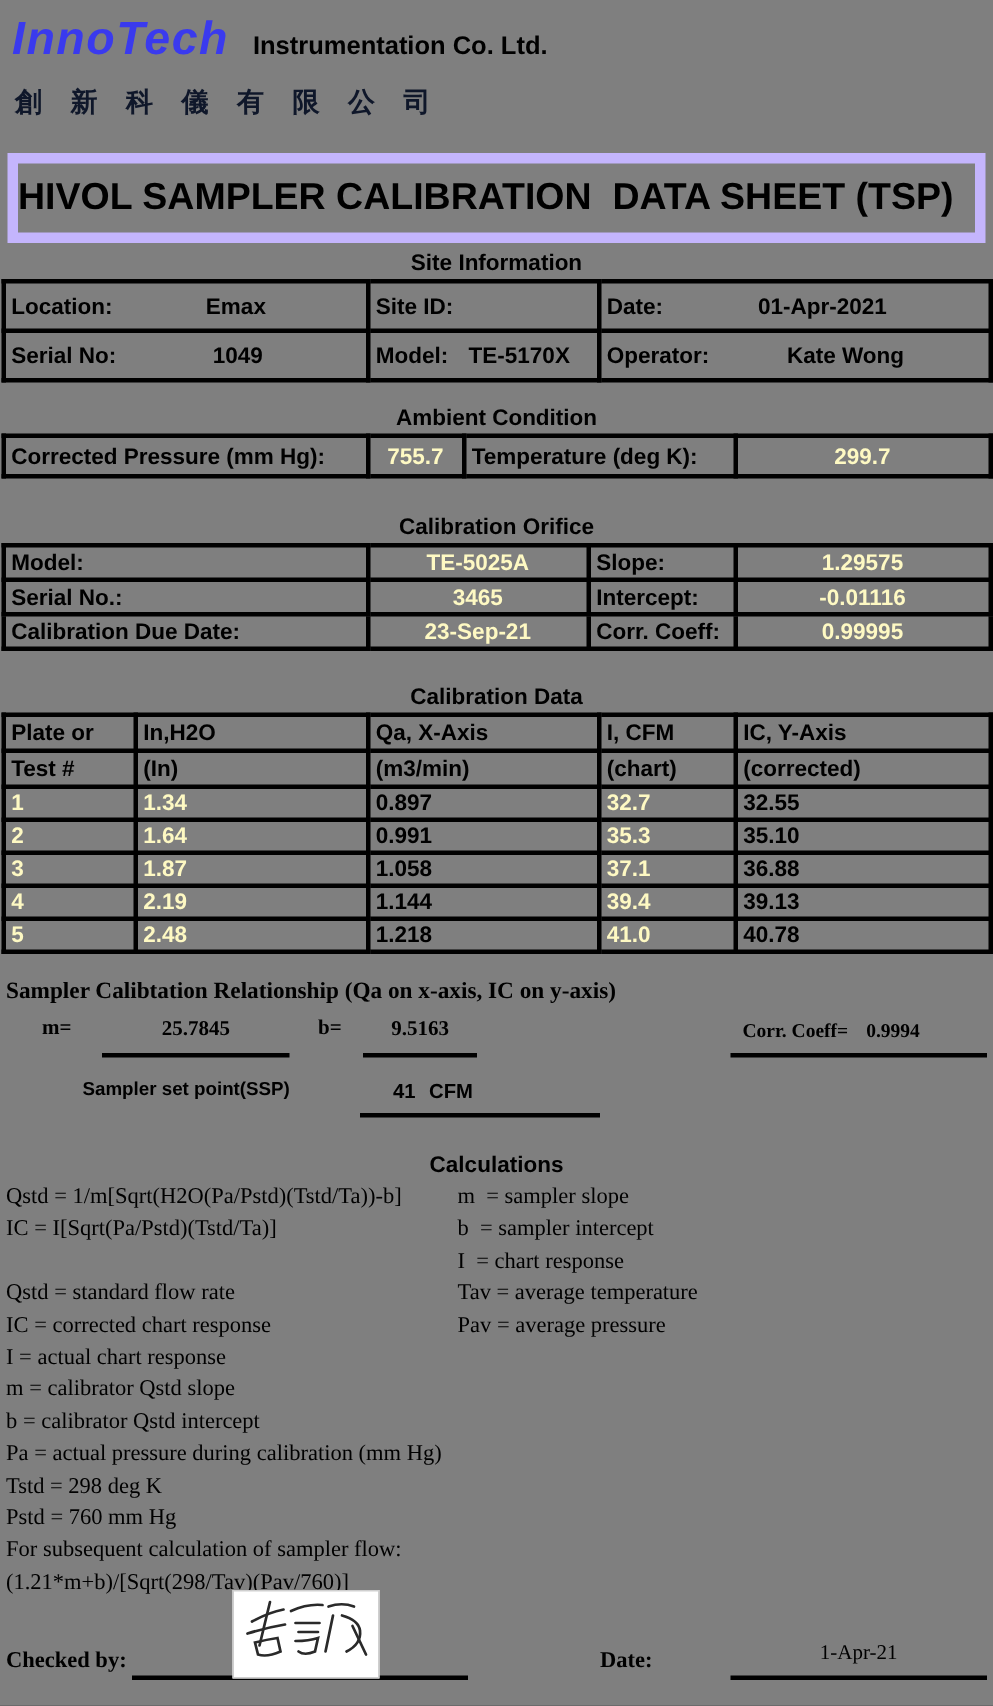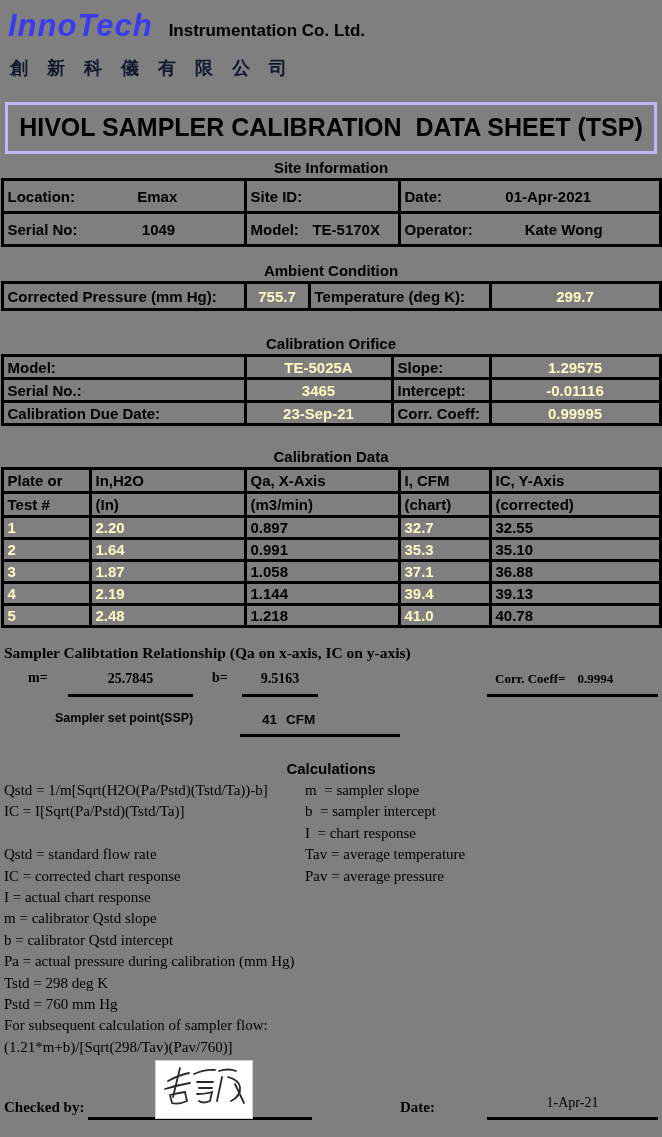--- a/index.html
+++ b/index.html
@@ -6,21 +6,21 @@
   .page{
     width:662px;height:1137px;position:relative;overflow:hidden;
     background:#7f7f7f;font-family:"Liberation Sans",sans-serif;color:#000;
     margin:0 auto;
   }
   
   .logo-row{display:flex;align-items:baseline;padding:8px 0 0 8px;}
   .logo{font-style:italic;font-weight:bold;font-size:31px;color:#3a3aee;letter-spacing:1px;}
   .company-name{font-weight:bold;font-size:17px;margin-left:16px;color:#000;}
   .chinese{margin:12px 0 0 10px;font-size:18px;font-weight:bold;letter-spacing:7px;color:#0f172a;}
-  .title-box{margin:22px 5px 0 5px;border:3px solid #c4b5fd;text-align:center;
+  .title-box{margin:22px 5px 0 5px;border:7px solid #c4b5fd;text-align:left;
     padding:8px 0 9px 0;font-size:25px;font-weight:bold;white-space:pre;}
   .section-heading{text-align:center;font-weight:bold;font-size:15px;}
   .mt-site{margin-top:5px;} .mt-amb{margin-top:15px;} .mt-ori{margin-top:24px;} .mt-cal{margin-top:22px;}
   
   table{border-collapse:collapse;width:658px;margin:2px auto 0 auto;table-layout:fixed;}
   td{border:3px solid #000;font-weight:bold;font-size:15px;padding:1px 4px;overflow:hidden;}
   .pair{display:flex;align-items:center;}
   .pair .lbl{white-space:nowrap;}
   .pair .val{flex:1;text-align:center;white-space:nowrap;}
   .site-table td{height:28px;}
@@ -189,21 +189,21 @@
     </tr>
     <tr class="hdr">
       <td>Test #</td>
       <td>(In)</td>
       <td>(m3/min)</td>
       <td>(chart)</td>
       <td>(corrected)</td>
     </tr>
     <tr>
       <td class="blue">1</td>
-      <td class="blue">2.20</td>
+      <td class="blue">1.34</td>
       <td>0.897</td>
       <td class="blue">32.7</td>
       <td>32.55</td>
     </tr>
     <tr>
       <td class="blue">2</td>
       <td class="blue">1.64</td>
       <td>0.991</td>
       <td class="blue">35.3</td>
       <td>35.10</td>

